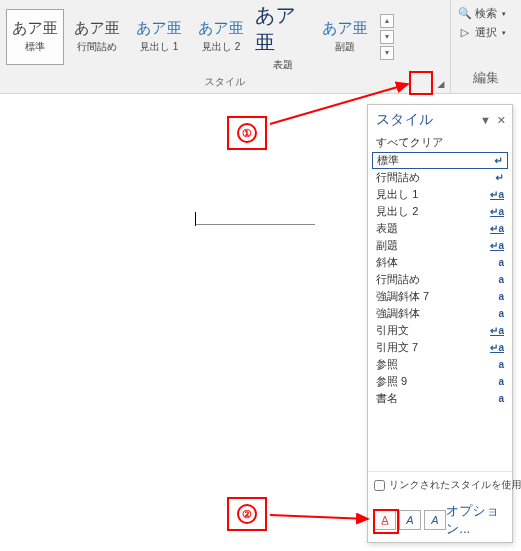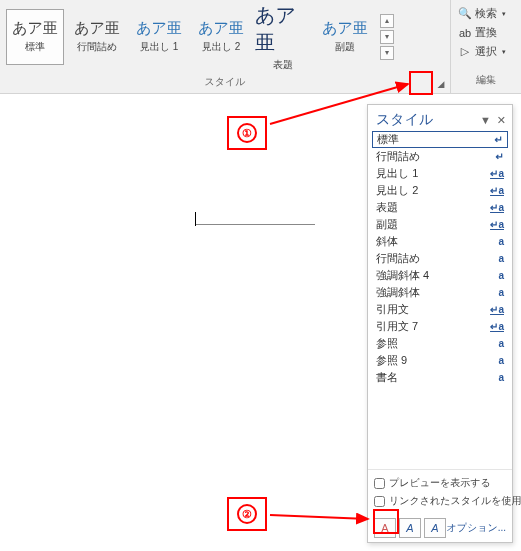--- a/index.html
+++ b/index.html
@@ -17,21 +17,21 @@
   .style-label { font-size: 10px; color: #444; margin-top: 2px; }
   .vbar { display: flex; flex-direction: column; justify-content: center; padding: 4px 2px; gap: 2px; }
   .vbtn { width: 14px; height: 14px; border: 1px solid #adadad; background: #fdfdfd; font-size: 8px; color: #666; display: flex; align-items: center; justify-content: center; cursor: pointer; }
   .group-label { text-align: center; font-size: 10px; color: #666; padding: 2px 0 4px; position: relative; }
   .group-divider { border-left: 1px solid #d4d4d4; height: 100%; }
   .launcher { position: absolute; right: 2px; bottom: 2px; width: 14px; height: 14px; font-size: 9px; color: #666; cursor: pointer; display: flex; align-items: center; justify-content: center; }
   
   .edit-group { width: 70px; display: flex; flex-direction: column; padding: 4px; }
   .edit-item { display: flex; align-items: center; gap: 3px; padding: 2px 3px; font-size: 11px; color: #444; cursor: pointer; }
   .edit-item .ic { width: 14px; height: 14px; display: flex; align-items: center; justify-content: center; font-size: 11px; }
-  .edit-label-bottom { text-align: center; font-size: 10px; color: #666; padding: 2px 0; }
+  .edit-label-bottom { text-align: center; font-size: 13px; color: #666; padding: 2px 0; }
   
   
   .doc { position: absolute; top: 94px; left: 0; bottom: 0; right: 155px; background: #fff; }
   .cursor-line { position: absolute; top: 130px; left: 195px; width: 120px; height: 1px; border-bottom: 1px solid #888; }
   .cursor-line::before { content: ""; position: absolute; left: 0; top: -12px; width: 1px; height: 14px; background: #000; }
   
   
   .pane { position: absolute; top: 104px; right: 8px; width: 146px; bottom: 8px; background: #fff; border: 1px solid #c5c5c5; box-shadow: 1px 2px 5px rgba(0,0,0,0.15); display: flex; flex-direction: column; }
   .pane-header { display: flex; align-items: center; justify-content: space-between; padding: 6px 6px 2px 8px; }
   .pane-title { font-size: 14px; color: #2a579a; }
@@ -44,21 +44,21 @@
   .smark { font-size: 10px; font-weight: bold; }
   .smark.para { color: #2a579a; }
   .smark.linked { color: #2a579a; text-decoration: underline; }
   .smark.char { color: #2a579a; font-weight: bold; }
   .pane-checks { padding: 4px 6px; border-top: 1px solid #e5e5e5; }
   .chk { display: flex; align-items: center; gap: 4px; font-size: 10px; color: #444; padding: 2px 0; }
   .chk input { width: 11px; height: 11px; }
   .pane-bottom { display: flex; align-items: center; justify-content: space-between; padding: 4px 6px; }
   .pbtns { display: flex; gap: 3px; }
   .pbtn { width: 22px; height: 20px; border: 1px solid #adadad; background: #fdfdfd; display: flex; align-items: center; justify-content: center; cursor: pointer; font-size: 11px; }
-  .opt-link { font-size: 10px; color: #2a579a; cursor: pointer; }
+  .opt-link { font-size: 13px; color: #2a579a; cursor: pointer; }
   
   
   .anno-box { position: absolute; border: 2px solid #ff0000; pointer-events: none; }
   .anno-circ { position: absolute; width: 20px; height: 20px; border: 2px solid #ff0000; border-radius: 50%; color: #ff0000; font-size: 11px; font-weight: bold; display: flex; align-items: center; justify-content: center; pointer-events: none; }
   svg.arrow { position: absolute; pointer-events: none; }
 </style>
 </head>
 <body>
 
 <div class="ribbon">
@@ -101,24 +101,20 @@
   </div>
   <div class="group-divider"></div>
   <div class="edit-group">
     <div style="flex:1" id="edit-items">
         <div class="edit-item">
           <span class="ic">🔍</span>
           <span>検索</span>
           <span style="font-size: 7px; margin-left: 2px;">▾</span>
         </div>
         <div class="edit-item">
-          <span class="ic">ab</span>
-          <span>置換</span>
-        </div>
-        <div class="edit-item">
           <span class="ic">▷</span>
           <span>選択</span>
           <span style="font-size: 7px; margin-left: 2px;">▾</span>
         </div>
       </div>
     <div class="edit-label-bottom">編集</div>
   </div>
 </div>
 
 <div class="doc">
@@ -126,20 +122,21 @@
 </div>
 
 <div class="pane">
   <div class="pane-header">
     <div class="pane-title">スタイル</div>
     <div class="pane-ctrl">
       <span>▼</span>
       <span>✕</span>
     </div>
   </div>
+  <div class="pane-top">すべてクリア</div>
   <div class="style-list" id="style-list">
       <div class="srow sel">
         <span>標準</span>
         <span class="smark para">↵</span>
       </div>
       <div class="srow">
         <span>行間詰め</span>
         <span class="smark para">↵</span>
       </div>
       <div class="srow">
@@ -160,21 +157,21 @@
       </div>
       <div class="srow">
         <span>斜体</span>
         <span class="smark char">a</span>
       </div>
       <div class="srow">
         <span>行間詰め</span>
         <span class="smark char">a</span>
       </div>
       <div class="srow">
-        <span>強調斜体 4</span>
+        <span>強調斜体 7</span>
         <span class="smark char">a</span>
       </div>
       <div class="srow">
         <span>強調斜体</span>
         <span class="smark char">a</span>
       </div>
       <div class="srow">
         <span>引用文</span>
         <span class="smark linked">↵a</span>
       </div>
@@ -189,24 +186,20 @@
       <div class="srow">
         <span>参照 9</span>
         <span class="smark char">a</span>
       </div>
       <div class="srow">
         <span>書名</span>
         <span class="smark char">a</span>
       </div>
     </div>
   <div class="pane-checks">
-    <label class="chk">
-      <input type="checkbox" style="">
-        <span>プレビューを表示する</span>
-    </label>
     <label class="chk" style="white-space:nowrap">
       <input type="checkbox" style="">
         <span>リンクされたスタイルを使用不可にする</span>
     </label>
   </div>
   <div class="pane-bottom">
     <div class="pbtns">
       <div class="pbtn" style="color:#c55;">A̲</div>
       <div class="pbtn" style="color:#2a579a;font-style:italic;">A</div>
       <div class="pbtn" style="color:#2a579a;font-style:italic;">A</div>

